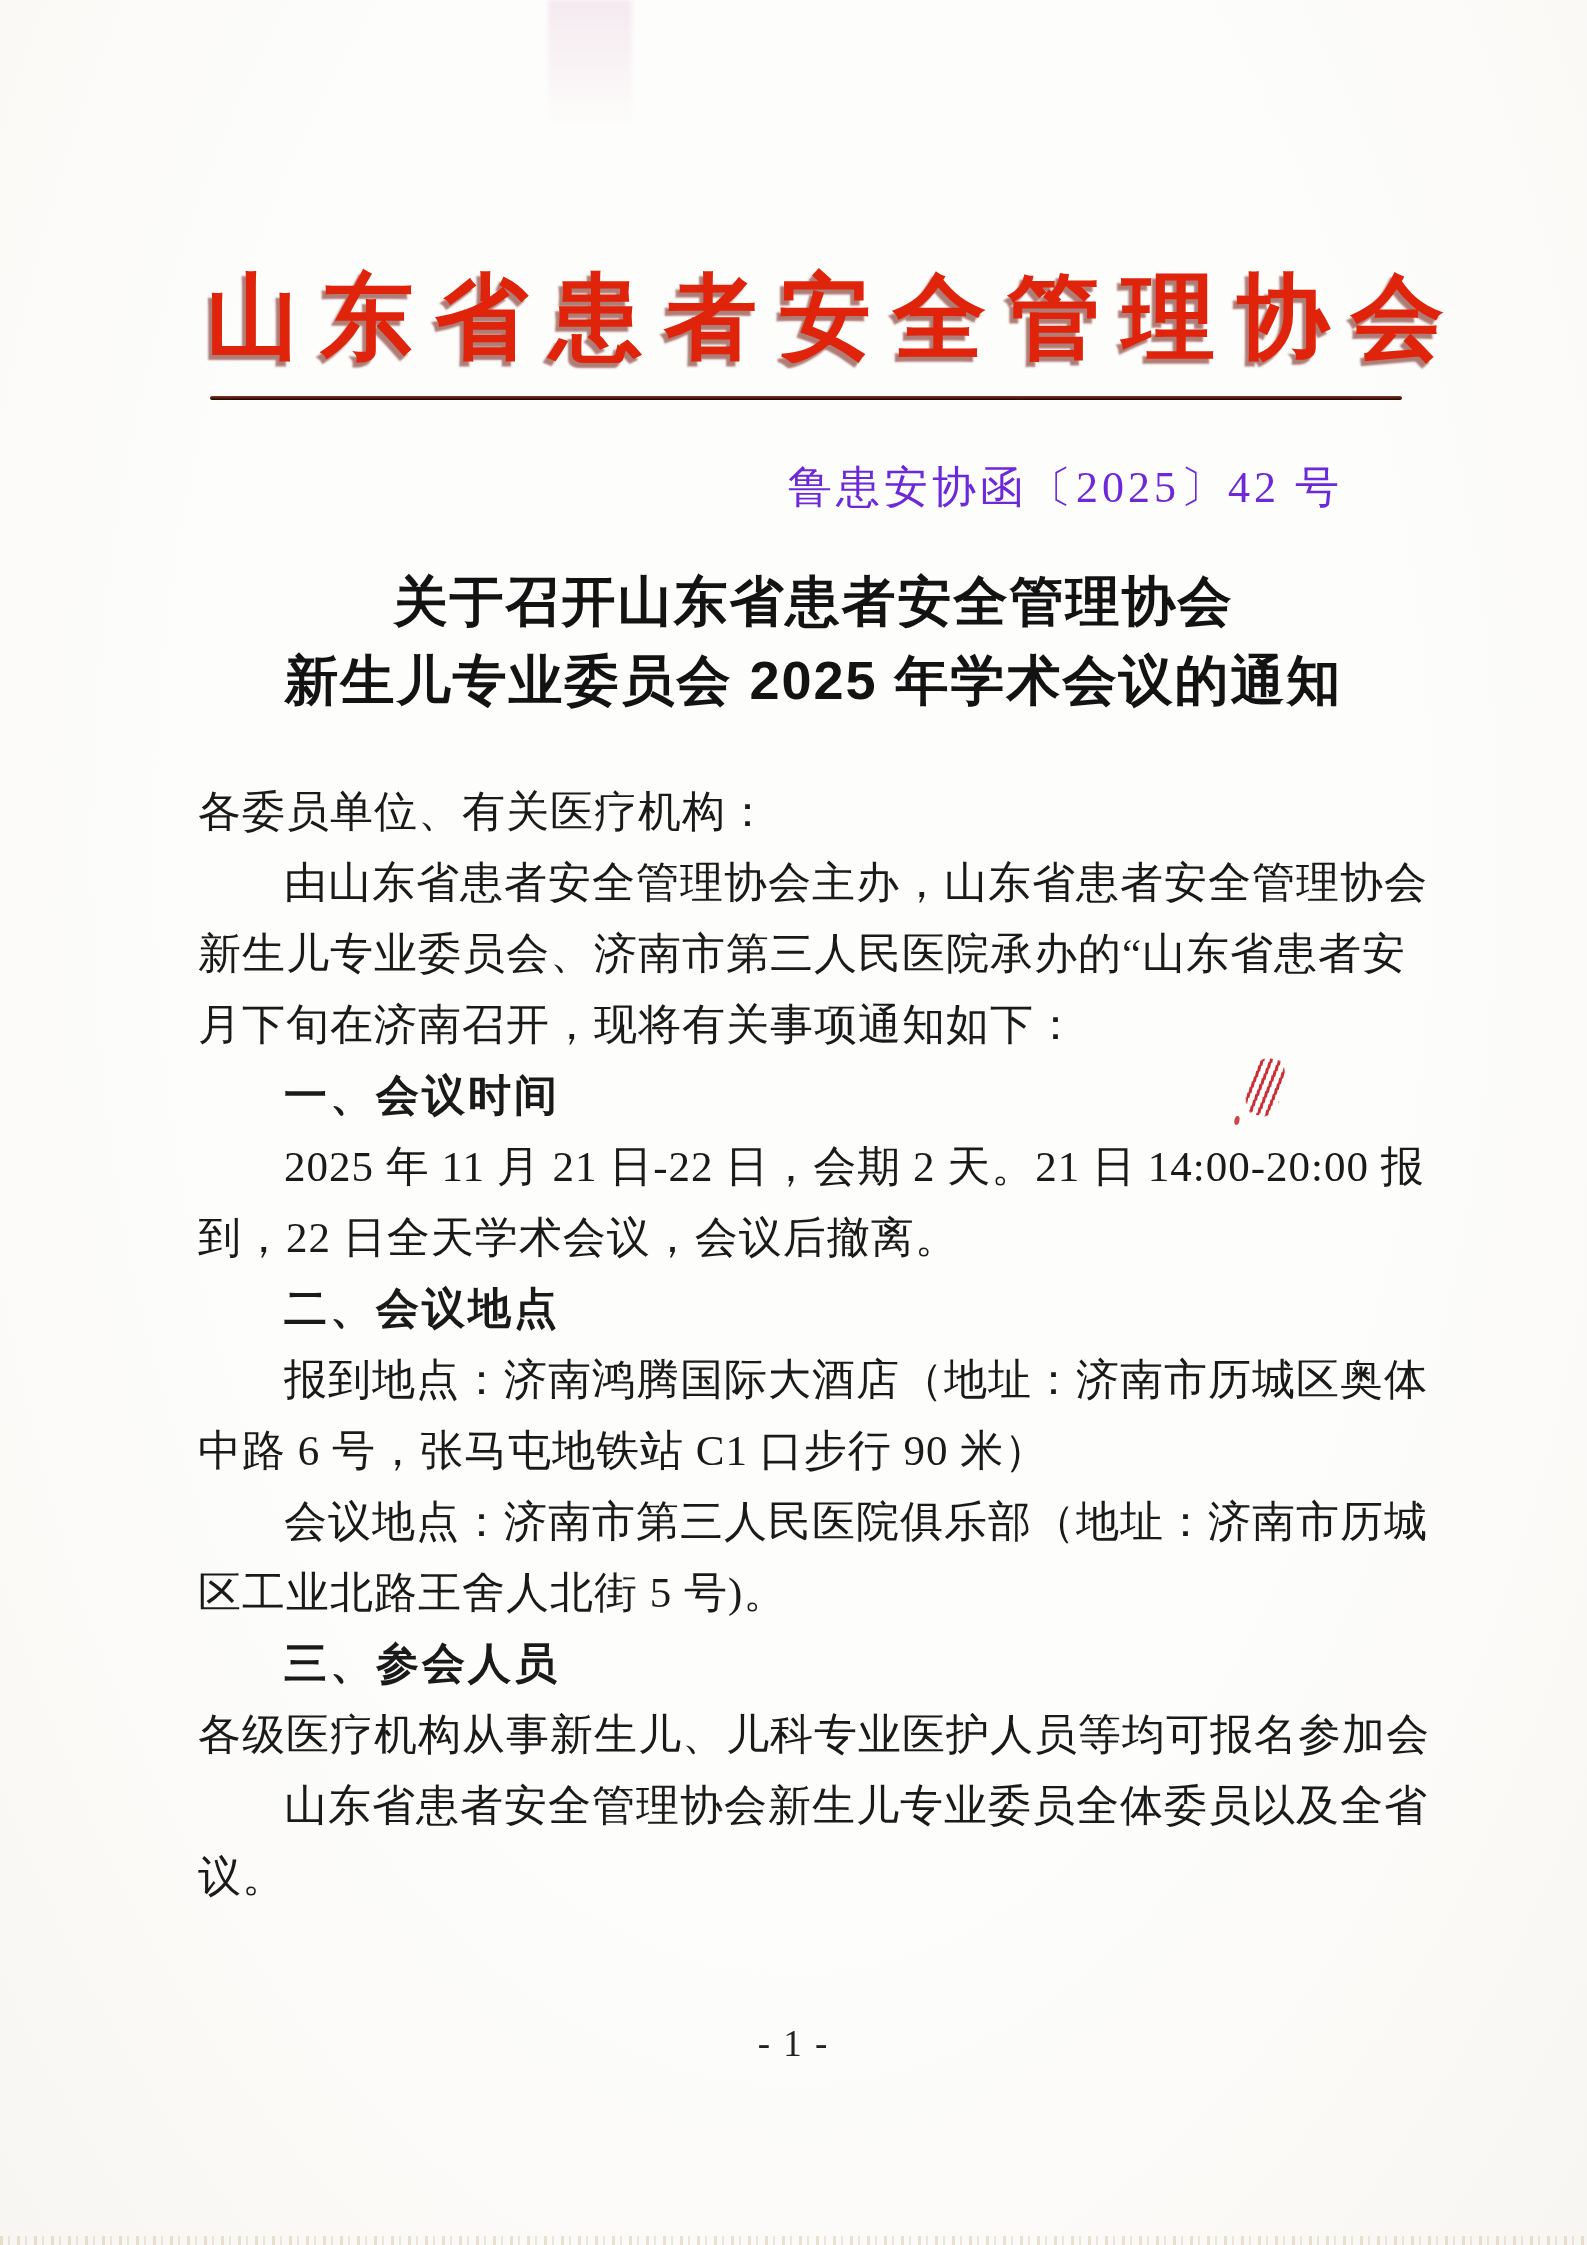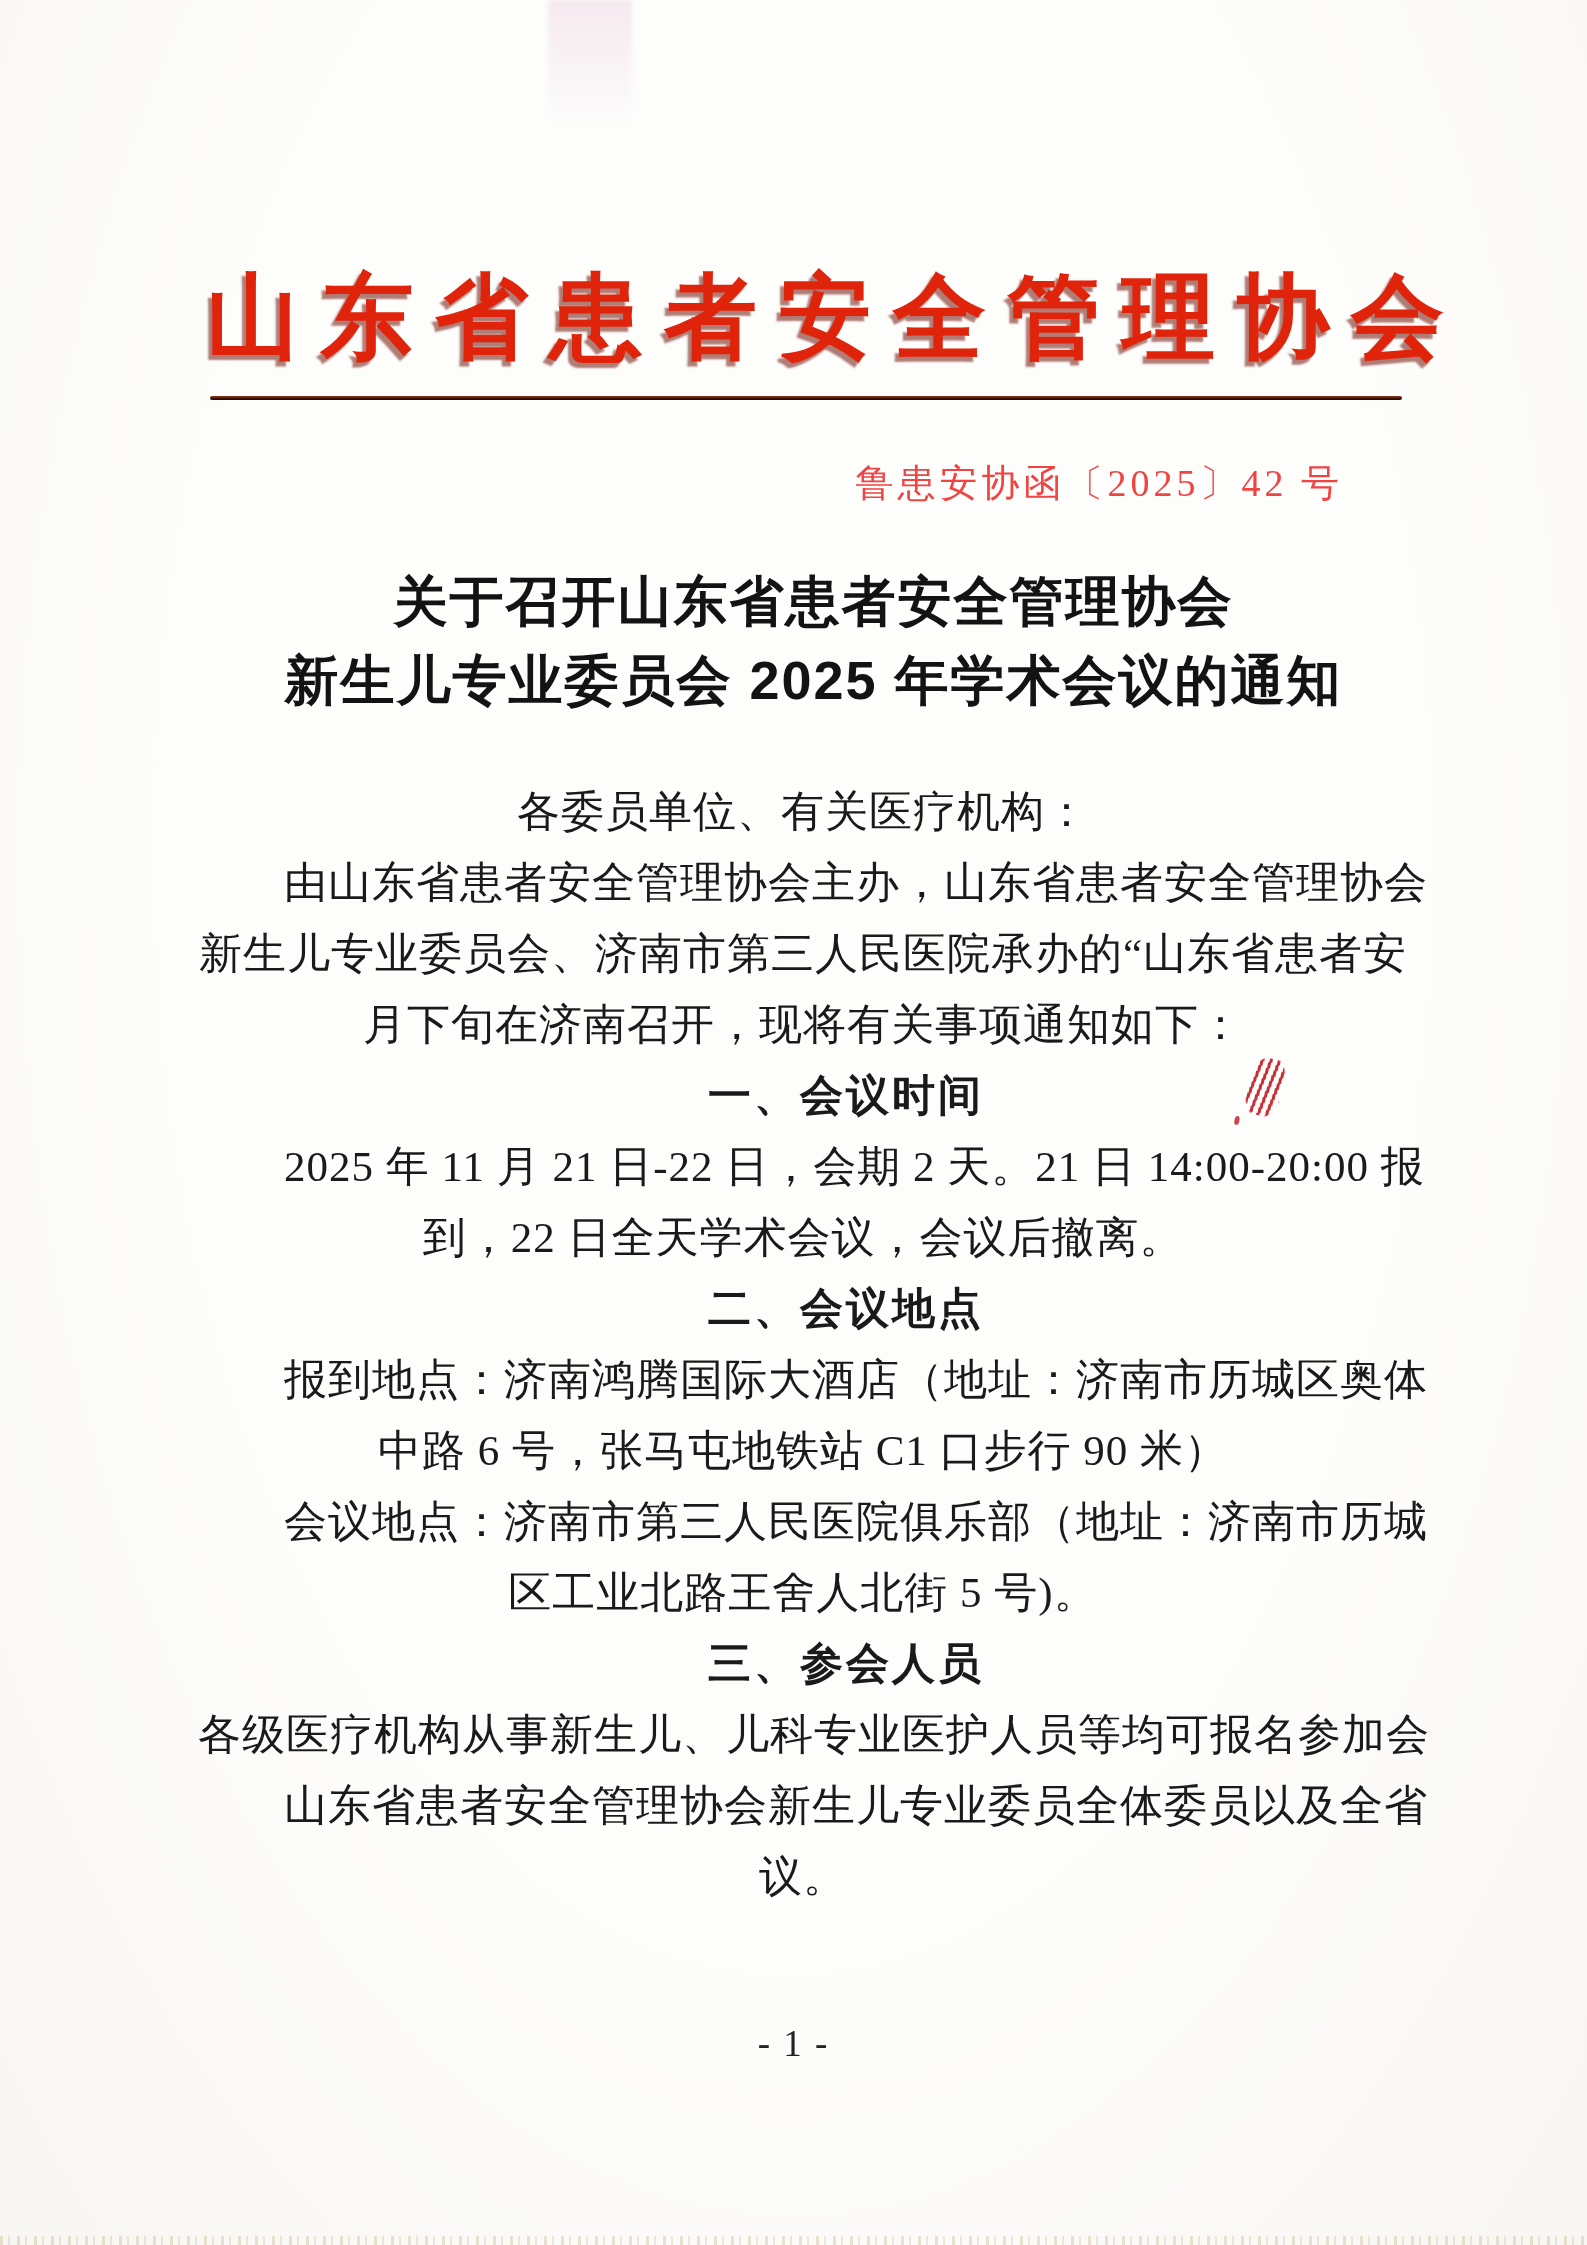--- a/index.html
+++ b/index.html
@@ -37,38 +37,38 @@
     text-shadow: -4px 5px 2px rgba(112,18,8,0.55);
     white-space: nowrap;
   }
   .red-rule {
     position: absolute; left: 210px; top: 396px; width: 1192px; height: 4px;
     background: linear-gradient(to bottom, #8c3a24 0%, #5a1c0e 45%, #140704 100%);
     border-radius: 2px;
   }
   .doc-number {
     position: absolute; top: 458px; right: 244px;
-    font-size: 38px; letter-spacing: 4px; color: #ef4444;
+    font-size: 44px; letter-spacing: 4px; color: #6d28d9;
     white-space: pre;
     margin-left: 24px;
   }
   .notice-title {
     position: absolute; top: 562px; left: 0; width: 100%;
     text-align: center;
     font-family: "Liberation Sans", sans-serif;
     font-weight: 700; color: #131313;
     font-size: 54px; line-height: 79px;
     letter-spacing: 2px;
     margin-left: 20px;
   }
   .body-text {
     position: absolute; left: 198px; top: 776px; width: 1210px;
     font-size: 43px; line-height: 71px; color: #1a1a1a;
   }
-  .body-text .bline { white-space: pre; height: 71px; letter-spacing: 1px; text-align: center; }
+  .body-text .bline { white-space: pre; height: 71px; letter-spacing: 1px; }
   .body-text .bline.indent { text-indent: 86px; }
   .body-text .bline.bold {
     font-weight: 700;
     font-family: "Liberation Sans", sans-serif;
     letter-spacing: 3px;
   }
   .page-num {
     position: absolute; top: 2022px; left: 0; width: 100%;
     text-align: center; font-size: 37px; color: #222;
     white-space: pre; letter-spacing: 2px;

